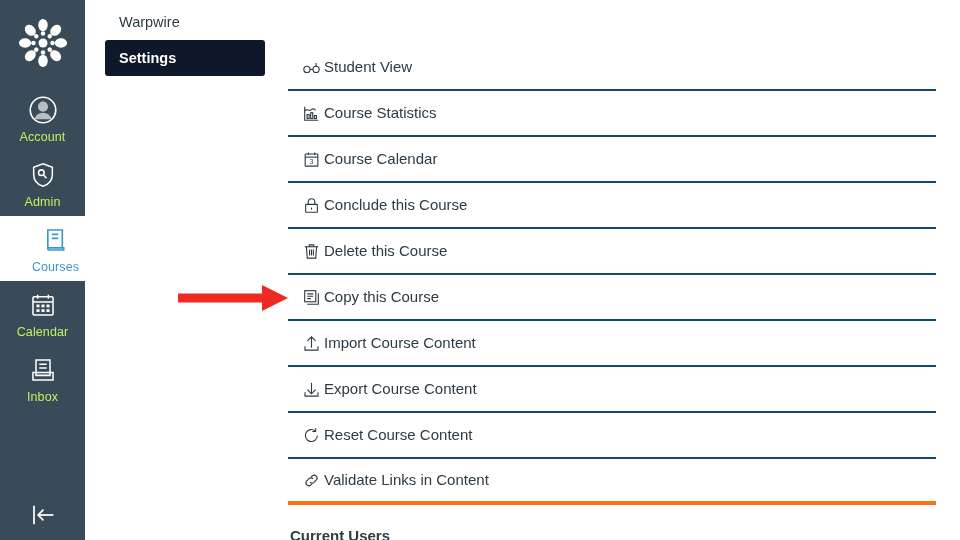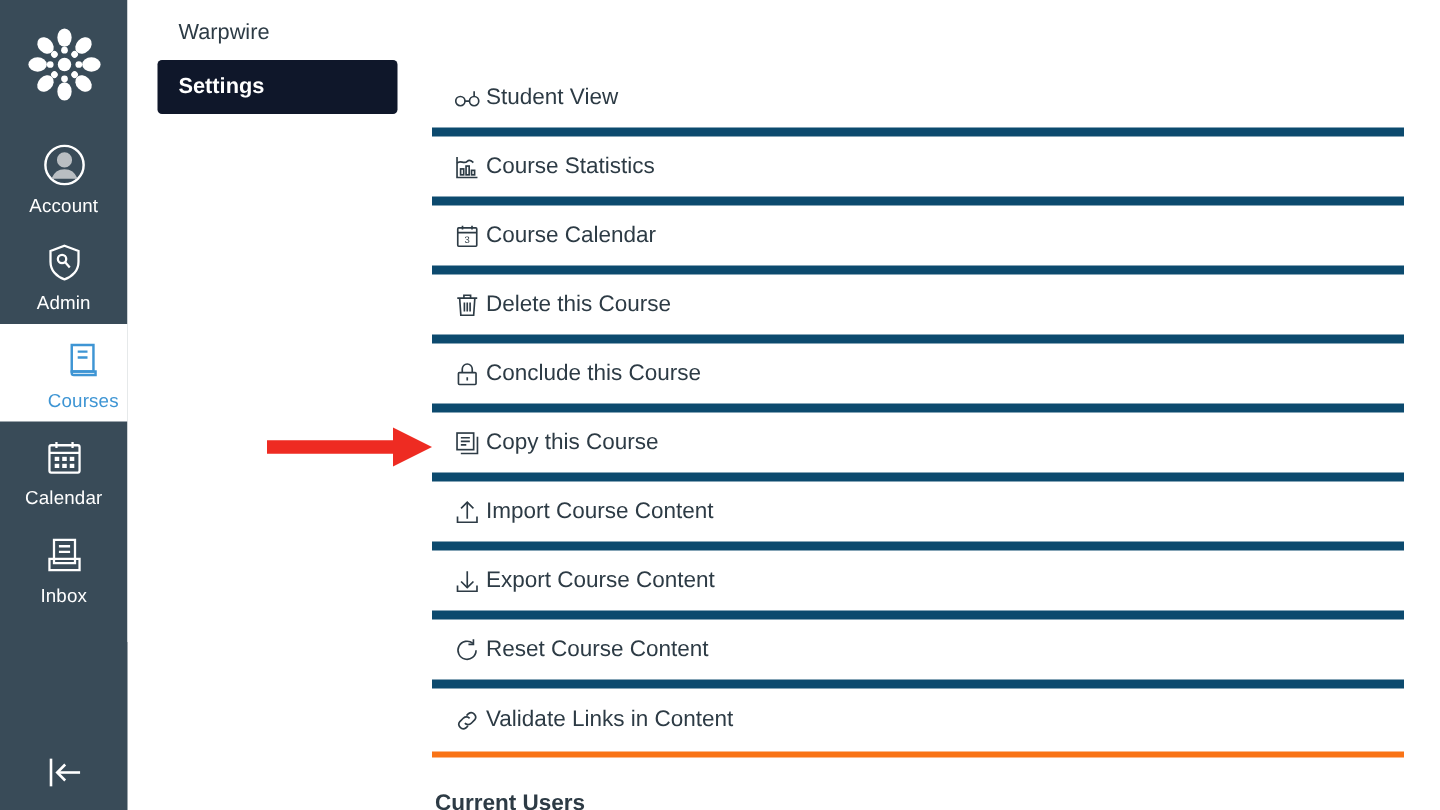--- a/index.html
+++ b/index.html
@@ -28,21 +28,21 @@
     width: 85px;
     padding: 9px 0 6px 0;
     display: flex; flex-direction: column; align-items: center; justify-content: center;
     color: #ffffff;
     text-decoration: none;
     cursor: pointer;
   }
   .nav-item .ico { display:block; height: 30px; display:flex; align-items:center; justify-content:center; }
   .nav-label {
     font-size: 12.5px; line-height: 15px;
-    margin-top: 5px; color: #ffffff;
+    margin-top: 5px; color: #bef264;
     letter-spacing: .1px;
   }
   .nav-item.active { background: #ffffff; padding-left: 26px; }
   .nav-item.active .nav-label { color: #3E95D4; }
   .nav-item.active svg { color: #3E95D4; }
   .nav-spacer { flex: 1 1 auto; }
   .collapse-wrap {
     width: 85px; height: 46px;
     display: flex; align-items: center; justify-content: center;
     padding-bottom: 4px;
@@ -74,21 +74,21 @@
 
   
   .actions {
     position: absolute;
     left: 288px; top: 45px;
     width: 648px;
   }
   .action-row {
     height: 46px;
     display: flex; align-items: center;
-    border-bottom: 6px solid #0c4a6e;
+    border-bottom: 2px solid #0c4a6e;
     text-decoration: none;
     cursor: pointer;
   }
   .action-row:last-of-type { border-bottom: 4px solid #f97316; }
   .action-icon {
     width: 36px;
     flex: 0 0 36px;
     display: flex; align-items: center; justify-content: flex-start;
     padding-left: 14px;
     color: #2D3B45;
@@ -281,38 +281,38 @@
           <path d="M8 3.2v3.2M16 3.2v3.2"></path>
           <text x="12" y="17.6" font-size="8" fill="currentColor" stroke="none" text-anchor="middle" font-family="Liberation Sans, sans-serif">3</text>
         </svg>
       </span>
       <span class="action-label">Course Calendar</span>
     </a>
 
     <a class="action-row">
       <span class="action-icon">
         <svg width="19" height="19" viewBox="0 0 24 24" fill="none" stroke="currentColor" stroke-width="1.4">
+          <rect x="4.6" y="10.6" width="14.8" height="10" rx="0.8"></rect>
+          <path d="M7.8 10.6V7.6a4.2 4.2 0 0 1 8.4 0v3"></path>
+          <path d="M12 14.6v2.6"></path>
+        </svg>
+      </span>
+      <span class="action-label">Conclude this Course</span>
+    </a>
+
+    <a class="action-row">
+      <span class="action-icon">
+        <svg width="19" height="19" viewBox="0 0 24 24" fill="none" stroke="currentColor" stroke-width="1.4">
           <path d="M3.6 6h16.8"></path>
           <path d="M9.2 6V3.6h5.6V6"></path>
           <path d="M5.6 6l1 14.4h10.8L18.4 6"></path>
           <path d="M9.6 9.6v7.6M12 9.6v7.6M14.4 9.6v7.6"></path>
         </svg>
       </span>
       <span class="action-label">Delete this Course</span>
-    </a>
-
-    <a class="action-row">
-      <span class="action-icon">
-        <svg width="19" height="19" viewBox="0 0 24 24" fill="none" stroke="currentColor" stroke-width="1.4">
-          <rect x="4.6" y="10.6" width="14.8" height="10" rx="0.8"></rect>
-          <path d="M7.8 10.6V7.6a4.2 4.2 0 0 1 8.4 0v3"></path>
-          <path d="M12 14.6v2.6"></path>
-        </svg>
-      </span>
-      <span class="action-label">Conclude this Course</span>
     </a>
 
     <a class="action-row">
       <span class="action-icon">
         <svg width="19" height="19" viewBox="0 0 24 24" fill="none" stroke="currentColor" stroke-width="1.4">
           <rect x="3.4" y="3.4" width="14" height="14"></rect>
           <path d="M20.6 6.6v14h-14"></path>
           <path d="M6.6 7.4h7.6M6.6 10.4h7.6M6.6 13.4h4.6"></path>
         </svg>
       </span>

